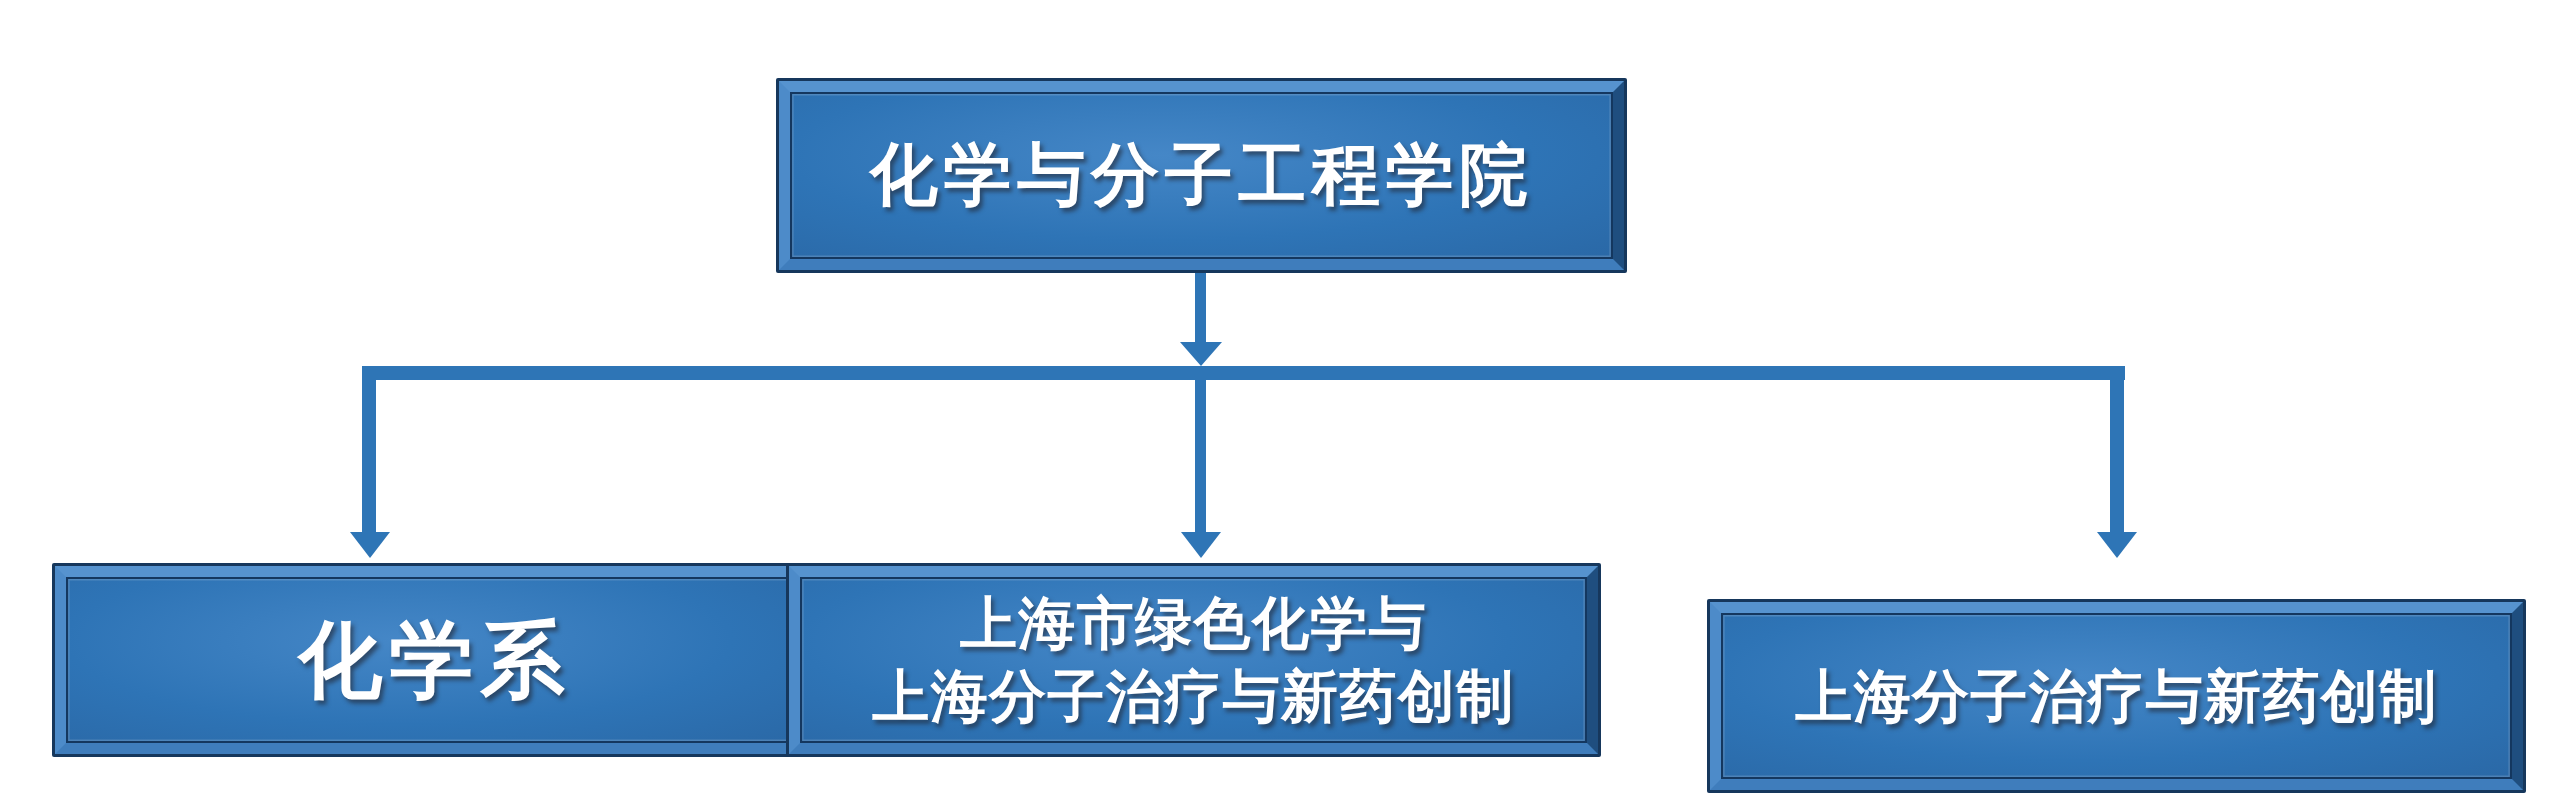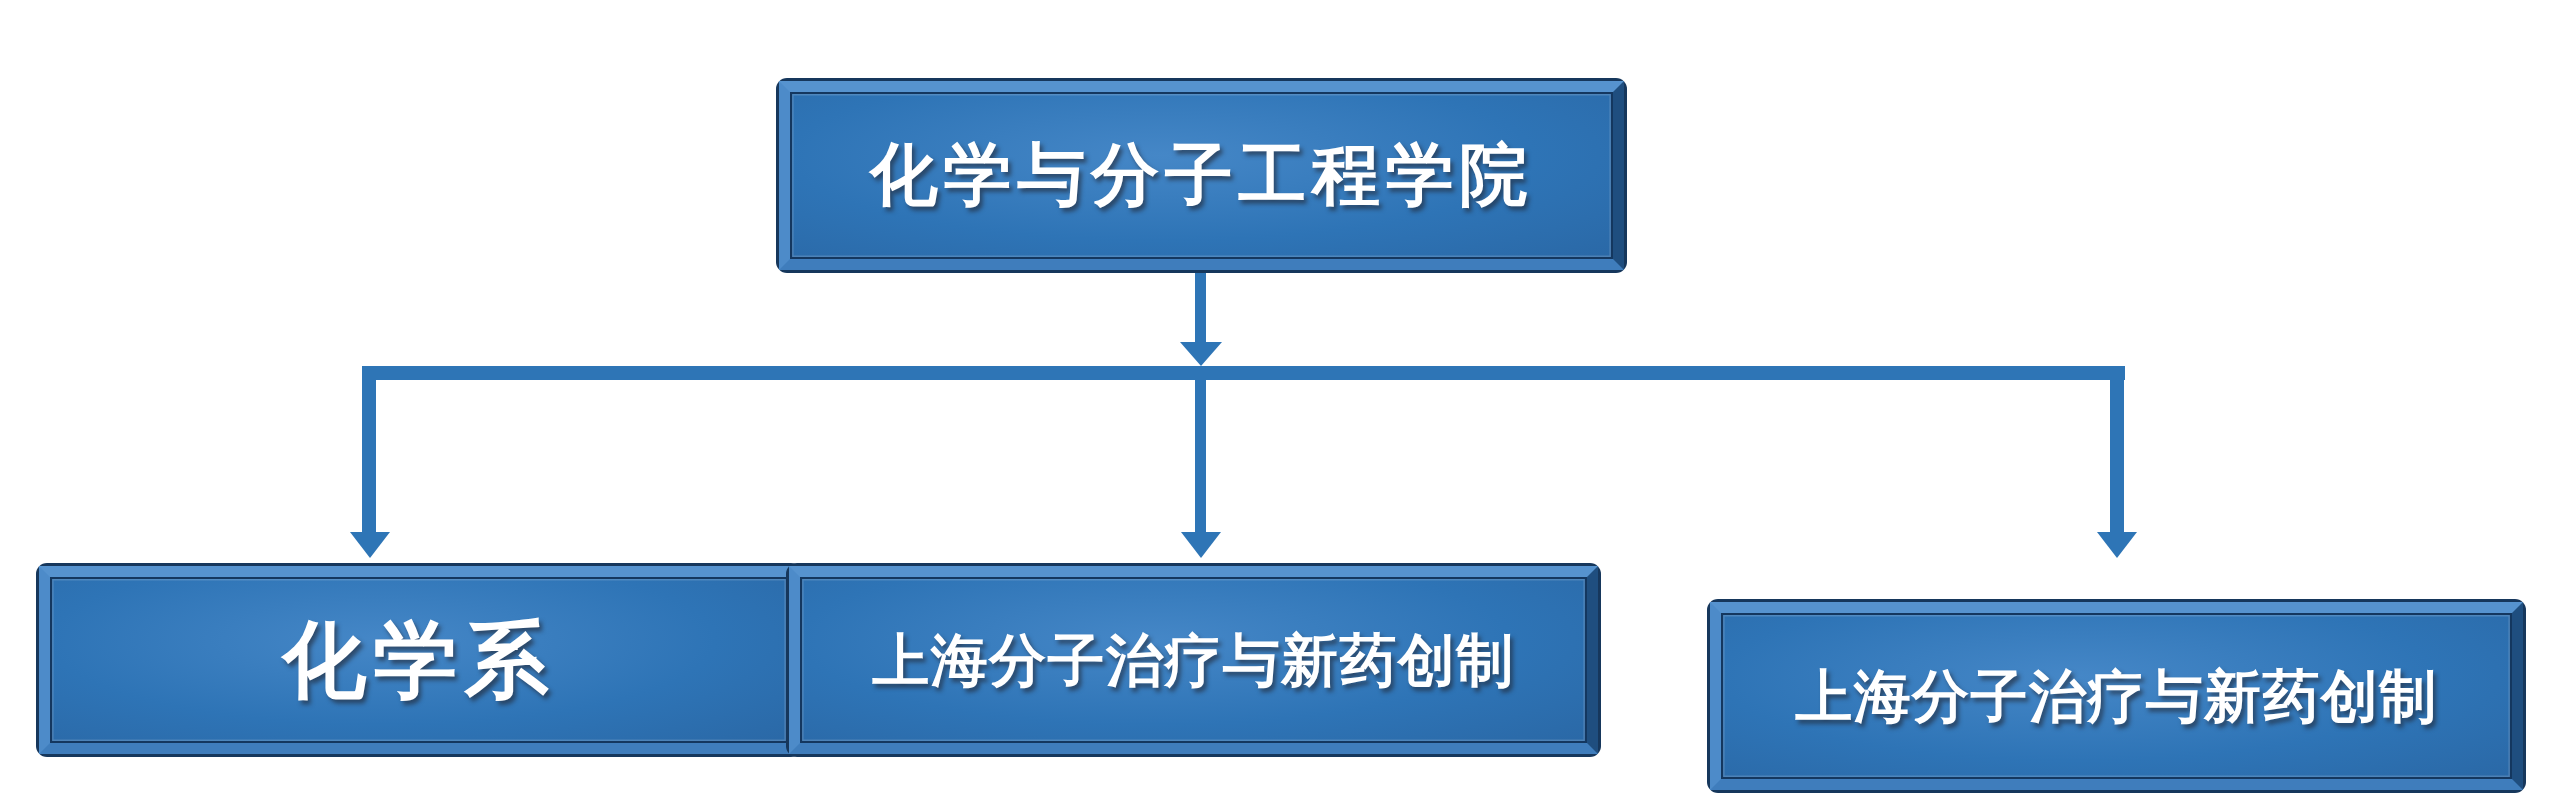--- a/index.html
+++ b/index.html
@@ -10,21 +10,21 @@
   
   .connector{position:absolute;background:var(--connector,#2e75b6);}
   .arrowhead{
     position:absolute;width:0;height:0;border-style:solid;
     border-color:var(--connector,#2e75b6) transparent transparent transparent;
     border-bottom-width:0;
   }
   
   .node{
     position:absolute;box-sizing:border-box;background:var(--node-edge,#16375c);
-    padding:2.9px;border-radius:11px;
+    padding:2.9px;border-radius:2px;
   }
   .bevel{
     box-sizing:border-box;width:100%;height:100%;
     border:11.4px solid;
     border-color:var(--bevel-top,#5693cf) var(--bevel-right,#1f4e7f) var(--bevel-bottom,#3f7dbc) var(--bevel-left,#4d8bc9);
   }
   .inner{
     box-sizing:border-box;width:100%;height:100%;
     display:flex;flex-direction:column;align-items:center;justify-content:center;
     background:radial-gradient(ellipse at 45% 38%,var(--node-fill-light,#4587c7) 0%,var(--node-fill,#2e74b6) 58%,#2a68a6 100%);
@@ -56,31 +56,32 @@
   <div class="arrowhead" style="left:2097px;top:532px;border-left-width:20px;border-right-width:20px;border-top-width:26.4px;"></div>
 
   <div class="node" style="left:776px;top:78px;width:851px;height:195px;">
     <div class="bevel">
       <div class="inner label-lg">
         <div>化学与分子工程学院</div>
       </div>
     </div>
   </div>
 
-  <div class="node" style="left:36px;top:563px;width:766px;height:194px;">
+  <div class="node" style="left:52px;top:563px;width:766px;height:194px;">
     <div class="bevel">
       <div class="inner label-xl">
         <div>化学系</div>
       </div>
     </div>
   </div>
 
   <div class="node" style="left:786px;top:563px;width:815px;height:194px;">
     <div class="bevel">
       <div class="inner label-md">
+        <div>上海市绿色化学与</div>
         <div>上海分子治疗与新药创制</div>
       </div>
     </div>
   </div>
 
   <div class="node" style="left:1707px;top:563px;width:819px;height:194px;margin-top:36px;">
     <div class="bevel">
       <div class="inner label-md">
         <div>上海分子治疗与新药创制</div>
       </div>

